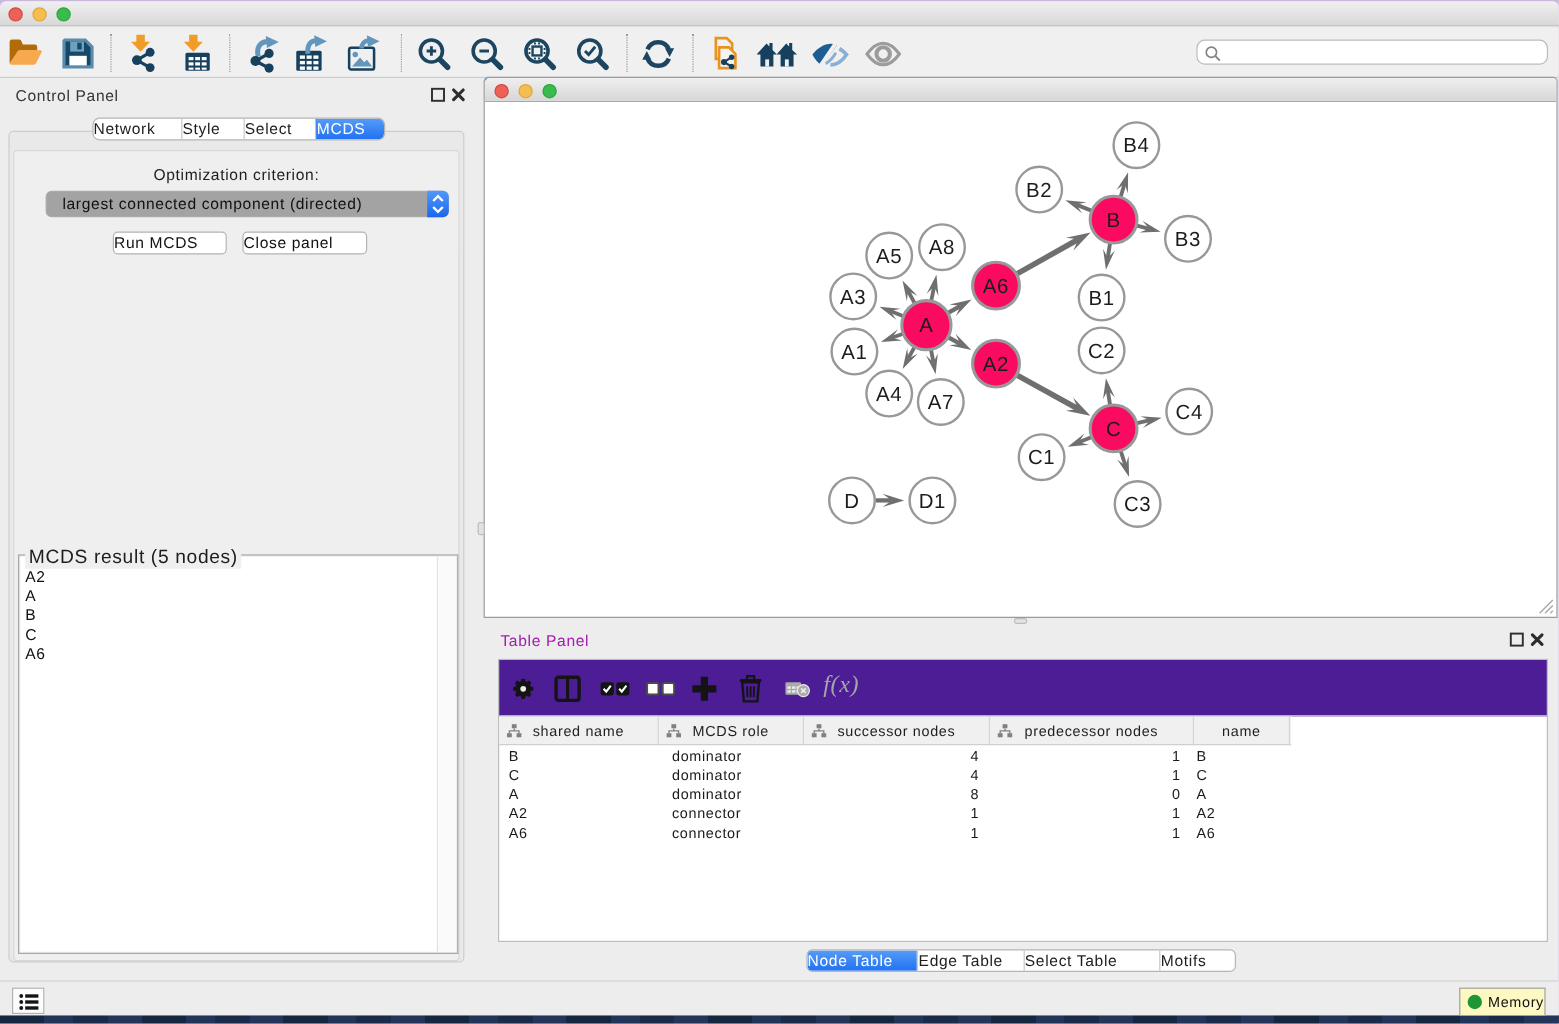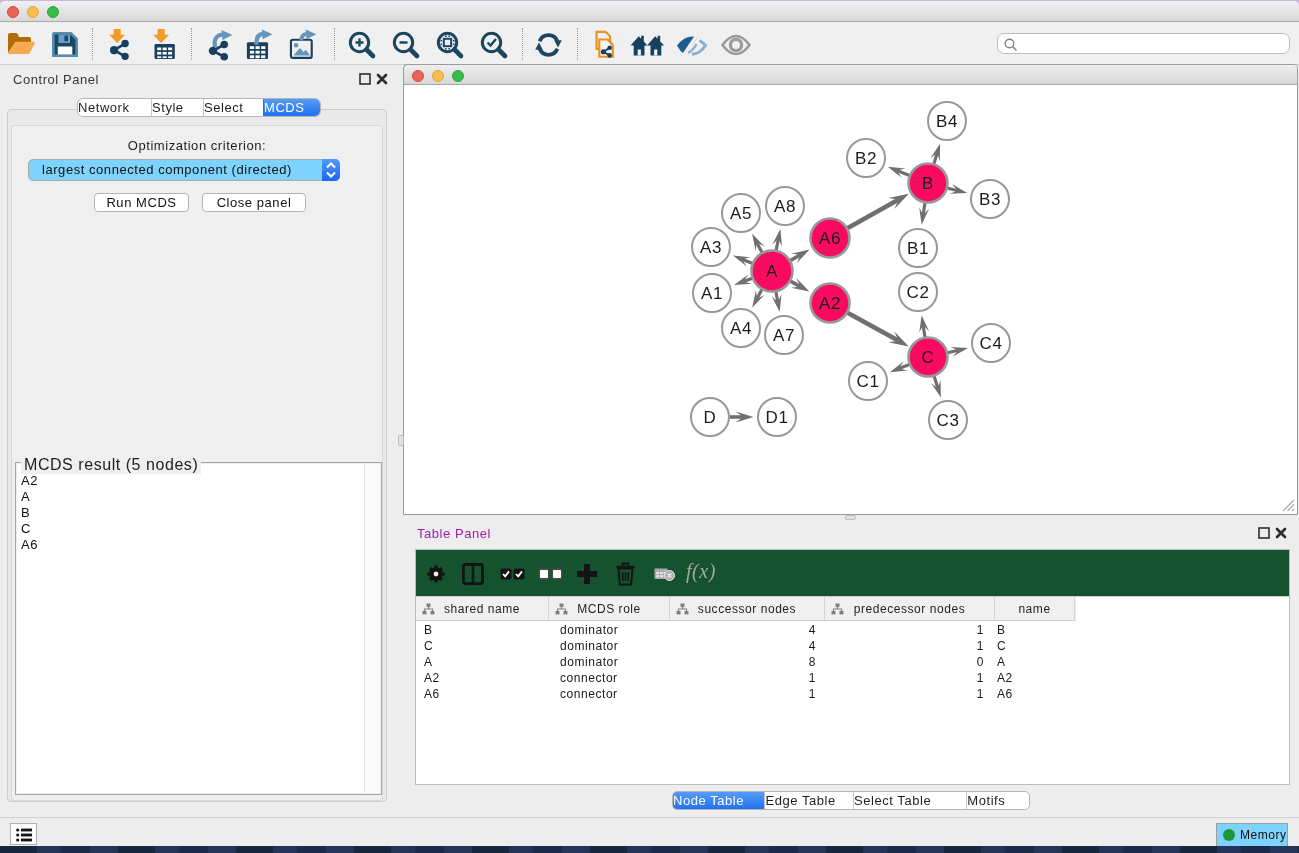--- a/index.html
+++ b/index.html
@@ -11,30 +11,30 @@
 .toolbar{position:absolute;left:0;top:22px;width:100%;height:42px;background:#f0f0f0;border-bottom:1px solid #cccccc}
 .tsep{position:absolute;top:5px;height:32px;width:0;border-left:1px dotted #9b9b9b}
 .searchbox{position:absolute;left:997px;top:10px;width:293px;height:21px;background:#fff;border:1px solid #bcbcbc;border-radius:7px}
 .cp-title{position:absolute;left:13px;top:71px;font-size:13px;color:#363636}
 .tabs{position:absolute;display:flex;height:19px;z-index:6;border:1px solid #b5b5b5;border-radius:6px;background:#fff;overflow:hidden}
 .tab{font-size:13px;color:#1e1e1e;text-align:left;line-height:18px;border-left:1px solid #c8c8c8}
 .tab:first-child{border-left:none}
 .tab.sel{background:linear-gradient(#559bf8,#2272f1);color:#fff;border-left-color:#2272f1}
 .cp-outer{position:absolute;left:7px;top:108px;width:380px;height:693px;background:#e9e9e9;border:1px solid #cdcdcd;border-radius:4px}
 .cp-inner{position:absolute;left:3px;top:15px;width:372px;height:676px;background:#efefef;border:1px solid #d8d8d8;border-radius:3px}
-.btn{position:absolute;height:19px;background:#fff;border:1px solid #b4b4b4;border-radius:4px;font-size:13px;color:#111;text-align:center;line-height:17px}
+.btn{position:absolute;height:19px;background:#fff;border:1px solid #b4b4b4;border-radius:4px;font-size:13px;color:#111;line-height:17px}
 .fieldset{position:absolute;left:14px;top:462px;width:367px;height:332px;border:1px solid #a6a6a6}
 .fs-legend{position:absolute;left:5px;top:-7px;background:#efefef;padding:0 3px;font-size:16px;color:#1e1e1e}
 .fs-white{position:absolute;left:1px;top:1px;right:1px;bottom:1px;background:#fff}
 .fs-scroll{position:absolute;right:1px;top:1px;width:16px;bottom:1px;background:#fafafa;border-left:1px solid #e3e3e3}
 .netwin{position:absolute;left:403px;top:63px;width:895px;height:451px;background:#fff;border:1px solid #9c9c9c;border-radius:4px 4px 0 0}
 .nw-titlebar{position:absolute;left:0;top:0;width:100%;height:20px;background:linear-gradient(#efefef,#d7d7d7);border-bottom:1px solid #a8a8a8;border-radius:4px 4px 0 0}
 .tp-title{position:absolute;left:417px;top:525px;font-size:13px;color:#a21caf}
 .tp-box{position:absolute;left:415px;top:548px;width:875px;height:236px;border:1px solid #bdbdbd;background:#fff}
-.tp-toolbar{position:absolute;left:0;top:0;width:100%;height:47px;background:#14532d;border-bottom:1px solid #cfcfcf}
+.tp-toolbar{position:absolute;left:0;top:0;width:100%;height:47px;background:#4c1d95;border-bottom:1px solid #cfcfcf}
 .th-row{position:absolute;left:0;top:47px;width:660px;height:24px;background:#f0f0f0;border-bottom:1px solid #cfcfcf}
 .th-cell{position:absolute;top:0;height:24px;border-right:1px solid #d4d4d4;font-size:12px;color:#1f1f1f;text-align:center;line-height:24px}
 .trow{position:absolute;font-size:12px;color:#1a1a1a;height:16px;line-height:16px}
 .btabs{position:absolute;top:790px;display:flex;height:19px;z-index:6;border:1px solid #b5b5b5;border-radius:5px;background:#fff;overflow:hidden}
 .statusbar{position:absolute;left:0;top:816px;width:100%;height:30px;background:#ededed;border-top:1px solid #d2d2d2}
 svg{position:absolute;overflow:visible}
 </style></head><body>
 <div style="position:absolute;left:0;top:846px;width:1299px;height:7px;background:#1b2b4c"></div>
 <div style="position:absolute;left:0;top:846px;width:1299px;height:7px;background:repeating-linear-gradient(90deg,#16263f 0 37px,#223457 37px 61px,#1a2a48 61px 90px,#25355a 90px 118px)"></div>
 <div class="app">
@@ -177,21 +177,21 @@
 </svg>
 <div class="tabs" style="left:77px;top:97px;width:244px">
  <div class="tab" style="width:73px">Network</div>
  <div class="tab" style="width:52px">Style</div>
  <div class="tab" style="width:60px">Select</div>
  <div class="tab sel" style="width:57px">MCDS</div>
 </div>
 <div class="cp-outer">
  <div class="cp-inner">
   <div class="abs" style="left:0;top:12px;width:100%;text-align:center;font-size:13px;color:#1e1e1e">Optimization criterion:</div>
-  <div class="abs" style="left:16px;top:33px;width:312px;height:22px;background:#7dd3fc;border:1px solid #ababab;border-radius:5px">
+  <div class="abs" style="left:26px;top:33px;width:336px;height:22px;background:#a3a3a3;border:1px solid #ababab;border-radius:5px">
    <div class="abs" style="left:13px;top:2px;font-size:13px;color:#111">largest connected component (directed)</div>
    <div class="abs" style="right:-1px;top:-1px;width:18px;height:22px;background:linear-gradient(#509af8,#1b66ef);border-radius:0 5px 5px 0">
     <svg class="abs" style="left:3px;top:3px" width="12" height="16" viewBox="0 0 12 16">
      <path d="M2,5.5 L6,1.5 L10,5.5" fill="none" stroke="#fff" stroke-width="2"></path>
      <path d="M2,10.5 L6,14.5 L10,10.5" fill="none" stroke="#fff" stroke-width="2"></path>
     </svg>
    </div>
   </div>
   <div class="btn" style="left:82px;top:67px;width:95px">Run MCDS</div>
   <div class="btn" style="left:190px;top:67px;width:104px">Close panel</div>
@@ -460,18 +460,18 @@
  <div class="abs" style="left:10px;top:5px;width:27px;height:22px;background:#fcfcfc;border:1px solid #b2b2b2">
   <svg class="abs" style="left:5px;top:4px" width="16" height="14" viewBox="0 0 16 14">
    <circle cx="1.7" cy="2" r="1.6" fill="#141414"></circle>
           <rect x="5" y="0.6" width="11" height="2.8" fill="#141414"></rect>
    <circle cx="1.7" cy="7" r="1.6" fill="#141414"></circle>
           <rect x="5" y="5.6" width="11" height="2.8" fill="#141414"></rect>
    <circle cx="1.7" cy="12" r="1.6" fill="#141414"></circle>
           <rect x="5" y="10.6" width="11" height="2.8" fill="#141414"></rect>
   </svg>
  </div>
- <div class="abs" style="left:1216px;top:5px;width:72px;height:25px;background:#7dd3fc;border:1px solid #9f9f9f">
+ <div class="abs" style="left:1216px;top:5px;width:72px;height:25px;background:#fef9c3;border:1px solid #9f9f9f">
   <div class="abs" style="left:6px;top:5px;width:12px;height:12px;border-radius:50%;background:#1d9634"></div>
   <div class="abs" style="left:23px;top:4px;font-size:12px;color:#111">Memory</div>
  </div>
 </div>
 </div>
 
 </body></html>

